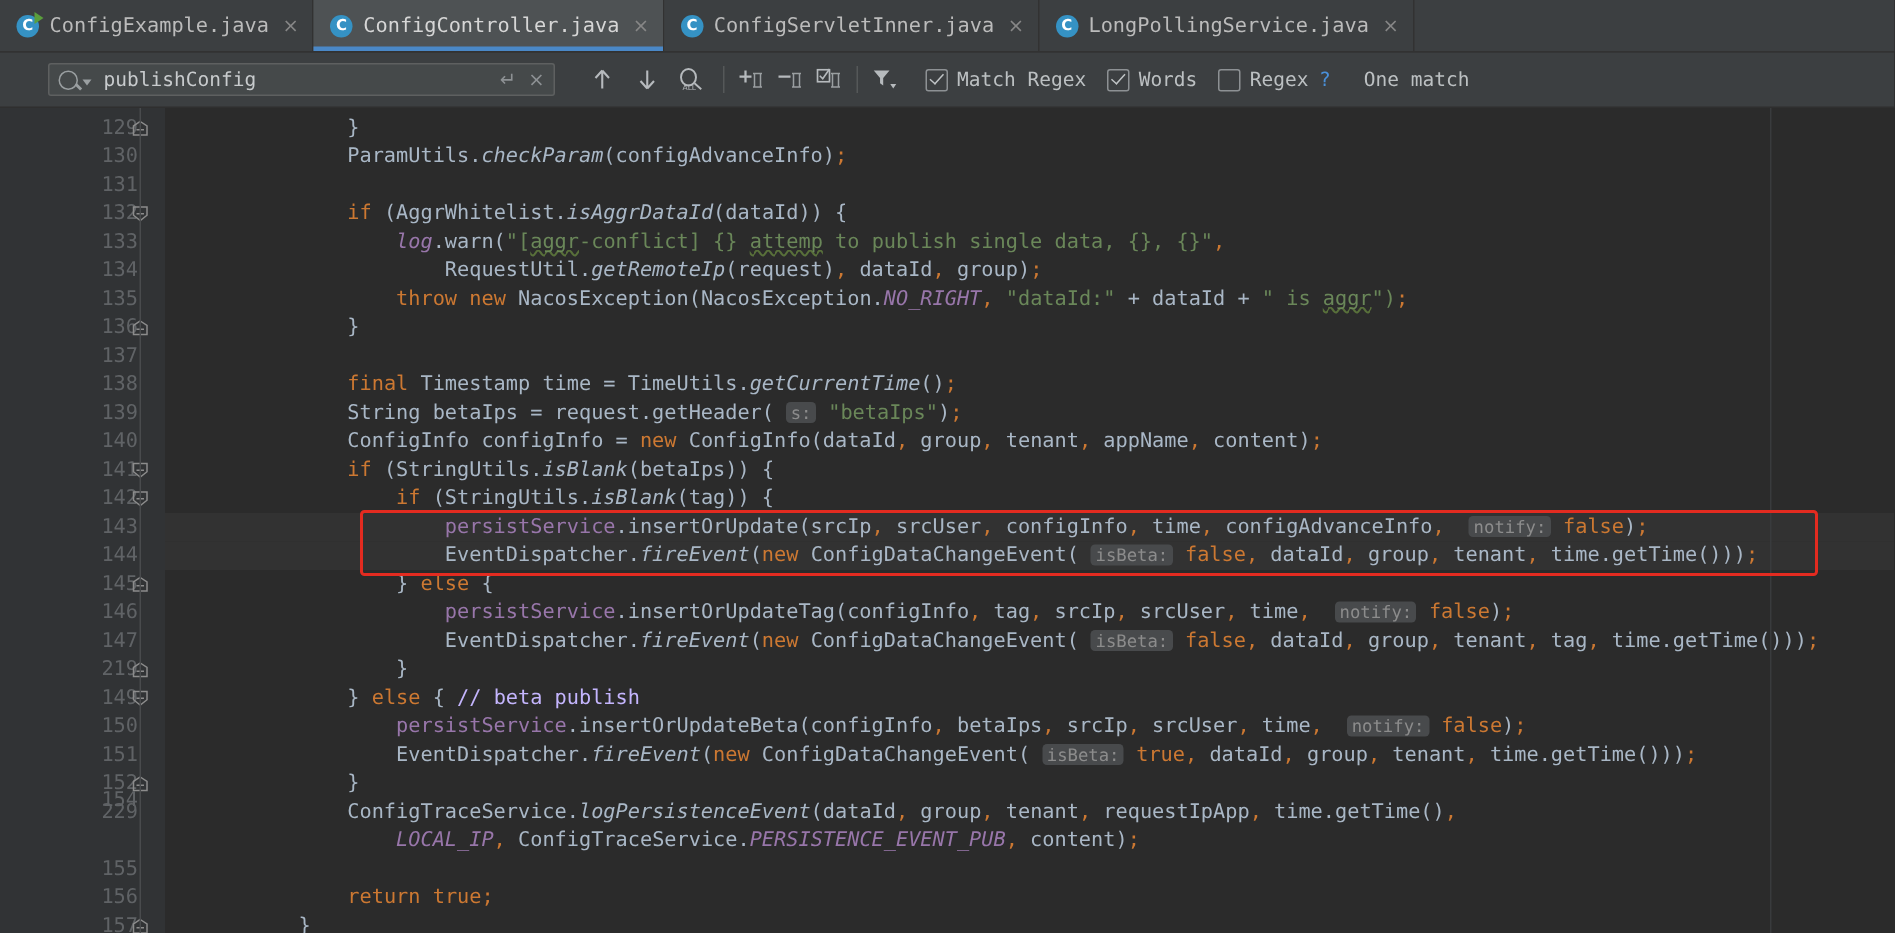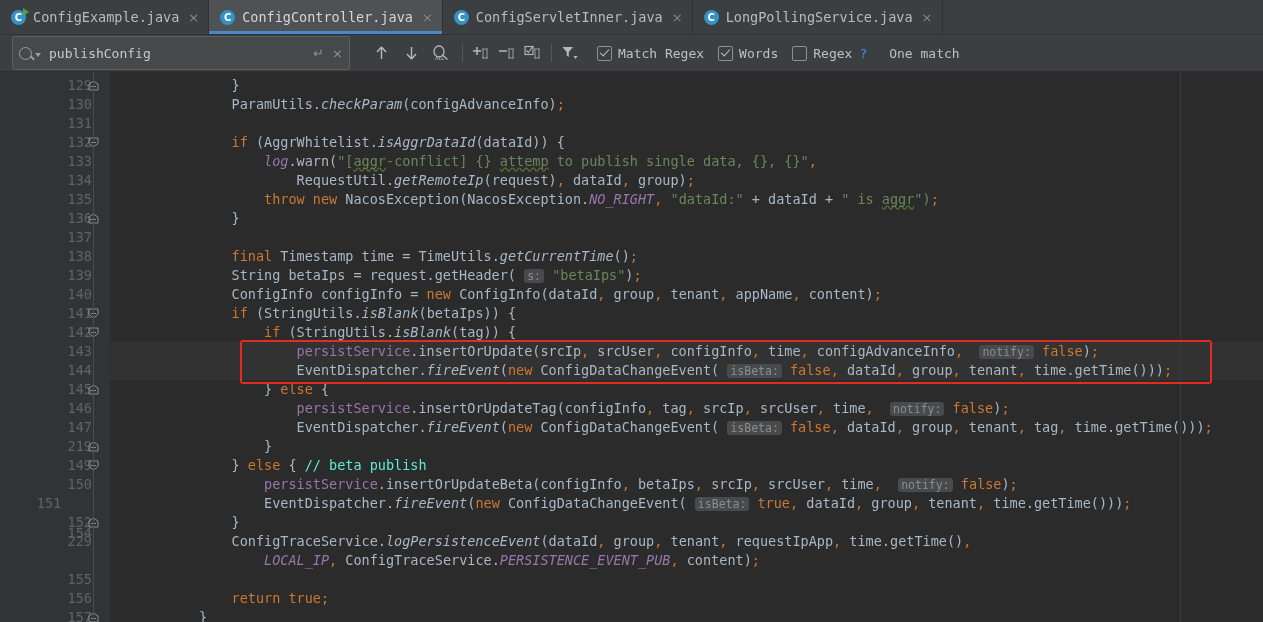--- a/index.html
+++ b/index.html
@@ -41,22 +41,22 @@
     margin-left:2px;cursor:pointer;line-height:1;
   }
   .tabfill{flex:1;background:#3c3f41;border-bottom:none;}
 
   
   #findbar{
     height:36px;background:#3c3f41;display:flex;align-items:center;
     padding:0 0 0 12px;border-bottom:1px solid #2f2f2f;
   }
   #searchbox{
-    width:338px;height:34px;background:#45494a;border:1px solid #5e6060;border-radius:2px;
-    display:flex;align-items:center;padding:0 6px;box-sizing:border-box;
+    width:338px;height:22px;background:#45494a;border:1px solid #5e6060;border-radius:2px;
+    display:flex;align-items:center;padding:0 6px;box-sizing:border-box;margin-left:20px;
   }
   .magnifier{
     width:11px;height:11px;border:1.5px solid #9a9fa1;border-radius:50%;
     position:relative;flex:0 0 auto;margin-right:1px;
   }
   .magnifier:after{
     content:"";position:absolute;width:5px;height:1.5px;background:#9a9fa1;
     right:-4px;bottom:0px;transform:rotate(45deg);
   }
   .caretdown{
@@ -107,21 +107,21 @@
   .fold svg{display:block;}
   #codearea{
     position:absolute;left:110px;top:0;right:0;bottom:0;
     font-size:13.5px;line-height:19px;font-family:"DejaVu Sans Mono", monospace;
     color:#a9b7c6;white-space:pre;
   }
   .cl{height:19px;line-height:19px;white-space:pre;padding-left:24px;}
   
   .kw{color:#cc7832;}
   .str{color:#6a8759;}
-  .cmt{color:#5eead4;}
+  .cmt{color:#c4b5fd;}
   .fld{color:#9876aa;}
   .stfld{color:#9876aa;font-style:italic;}
   .itl{font-style:italic;}
   .hint{
     background:#484a4c;color:#8c8c8c;border-radius:3px;
     font-size:11.5px;padding:0px 3px;font-family:"DejaVu Sans Mono", monospace;
   }
   .sq{
     text-decoration:underline wavy #58703a;
     text-decoration-skip-ink:none;
@@ -299,21 +299,21 @@
         </svg>
       </div>
       <div class="ln" style="top: 384px;">149</div>
       <div class="fold" style="top: 388px;">
         <svg width="11" height="11" viewBox="0 0 11 11">
           <path d="M1 1 L10 1 L10 6.5 L5.5 10 L1 6.5 Z" fill="none" stroke="#8c8c8c" stroke-width="1"></path>
           <path d="M3 5.5 L8 5.5" stroke="#8c8c8c" stroke-width="1"></path>
         </svg>
       </div>
       <div class="ln" style="top: 403px;">150</div>
-      <div class="ln" style="top: 422px; text-align: center;">151</div>
+      <div class="ln" style="top: 422px;">151</div>
       <div class="ln" style="top: 441px;">152</div>
       <div class="fold" style="top: 445px;">
         <svg width="11" height="11" viewBox="0 0 11 11">
           <path d="M5.5 1 L10 4 L10 10 L1 10 L1 4 Z" fill="none" stroke="#8c8c8c" stroke-width="1"></path>
           <path d="M3 6.5 L8 6.5" stroke="#8c8c8c" stroke-width="1"></path>
         </svg>
       </div>
       <div class="ln" style="top: 460px;">229</div>
       <div class="ln" style="top: 452px;">154</div>
       <div class="ln" style="top: 498px;">155</div>

